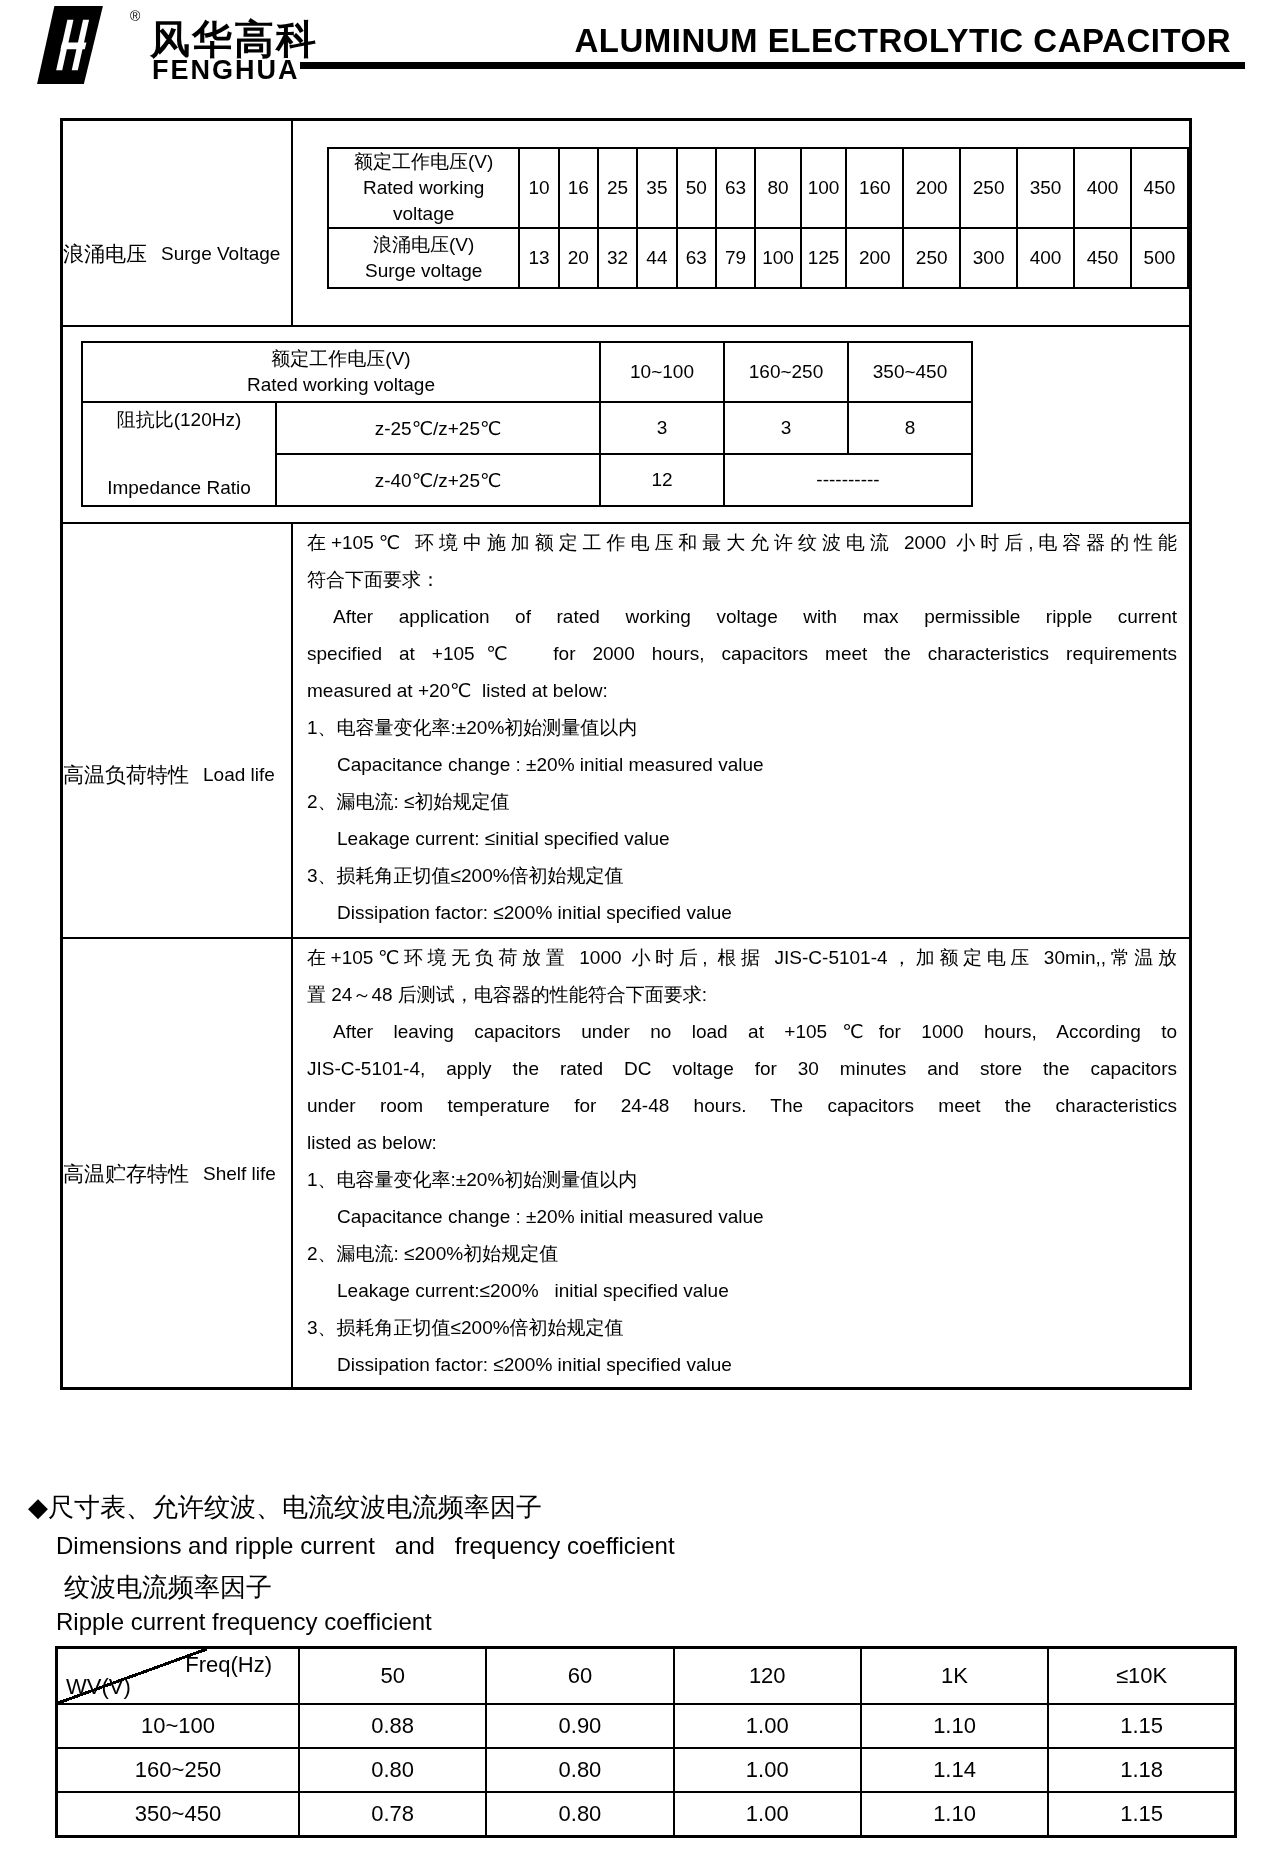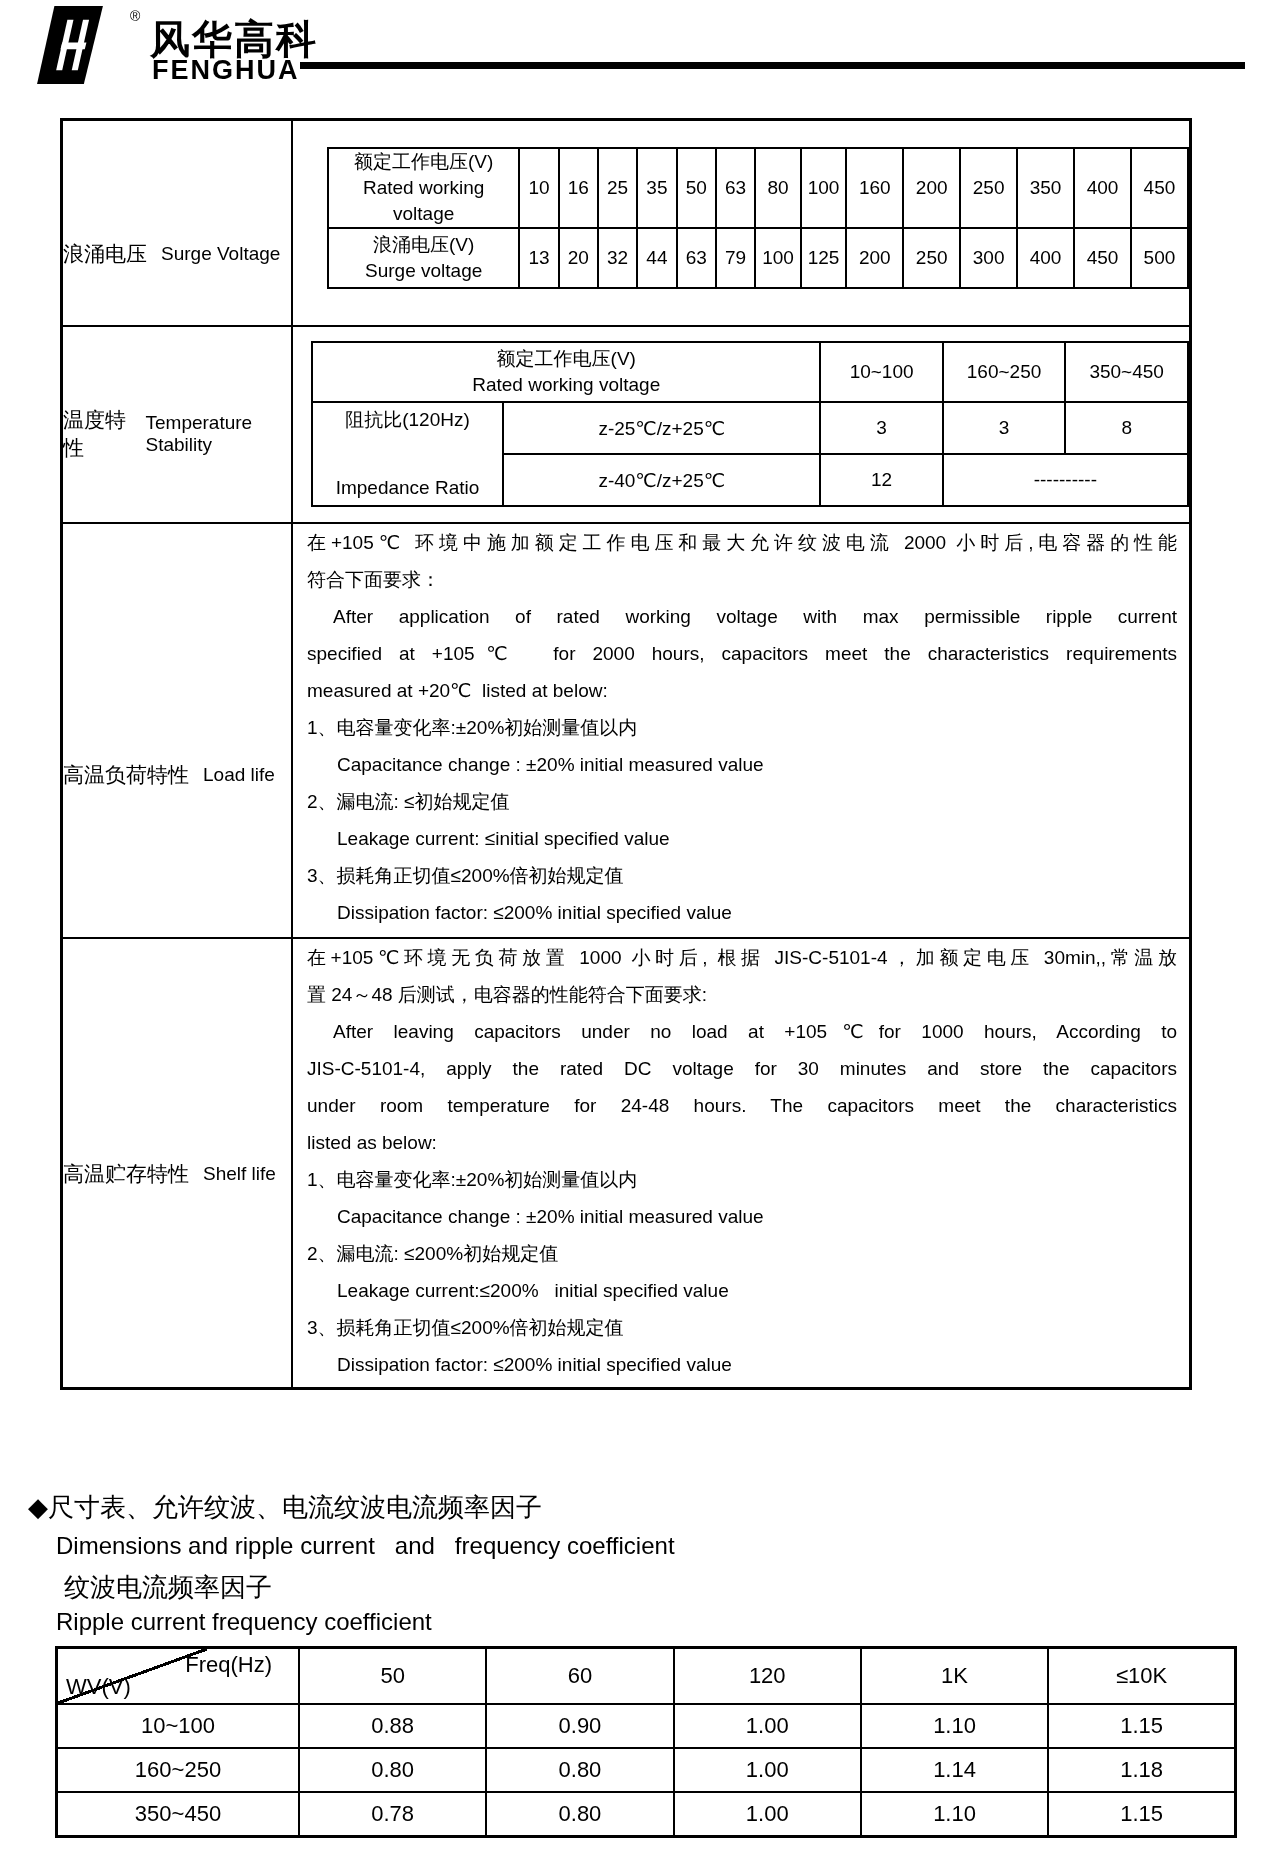--- a/index.html
+++ b/index.html
@@ -73,20 +73,21 @@
     <svg width="92" height="78" viewBox="0 0 100 90">
       <polygon points="12,90 32,0 88,0 66,90" fill="#000"></polygon>
       <polygon points="34,74 47,16 54,16 41,74" fill="#fff"></polygon>
       <polygon points="52,74 65,16 72,16 59,74" fill="#fff"></polygon>
       <polygon points="41,42 69,42 67,50 39,50" fill="#fff"></polygon>
     </svg>
   </div>
   <span class="reg">®</span>
   <div class="logo-cn">风华高科</div>
   <div class="logo-en">FENGHUA</div>
+  <div class="doc-title">ALUMINUM ELECTROLYTIC CAPACITOR</div>
   <div class="head-rule"></div>
 
   <div class="spec-table">
 
     <div class="spec-row h-surge">
       <div class="spec-label pt-surge">
         <div class="lab-cn">浪涌电压</div>
         <div class="lab-en">Surge Voltage</div>
       </div>
       <div class="spec-content">
@@ -131,24 +132,20 @@
             <td>400</td>
             <td>450</td>
             <td>500</td>
           </tr>
         </tbody>
           </table>
       </div>
     </div>
 
     <div class="spec-row h-temp">
-      <div class="spec-label pt-temp">
-        <div class="lab-cn">温度特性</div>
-        <div class="lab-en">Temperature Stability</div>
-      </div>
       <div class="spec-content">
         <table class="inner temp-table">
           <tbody>
               <tr>
             <td colspan="2" class="th2 cell2l">
               <span>额定工作电压(V)</span><br>
               <span>Rated working voltage</span>
             </td>
             <td class="th2 c-r">10~100</td>
             <td class="th2 c-r">160~250</td>

